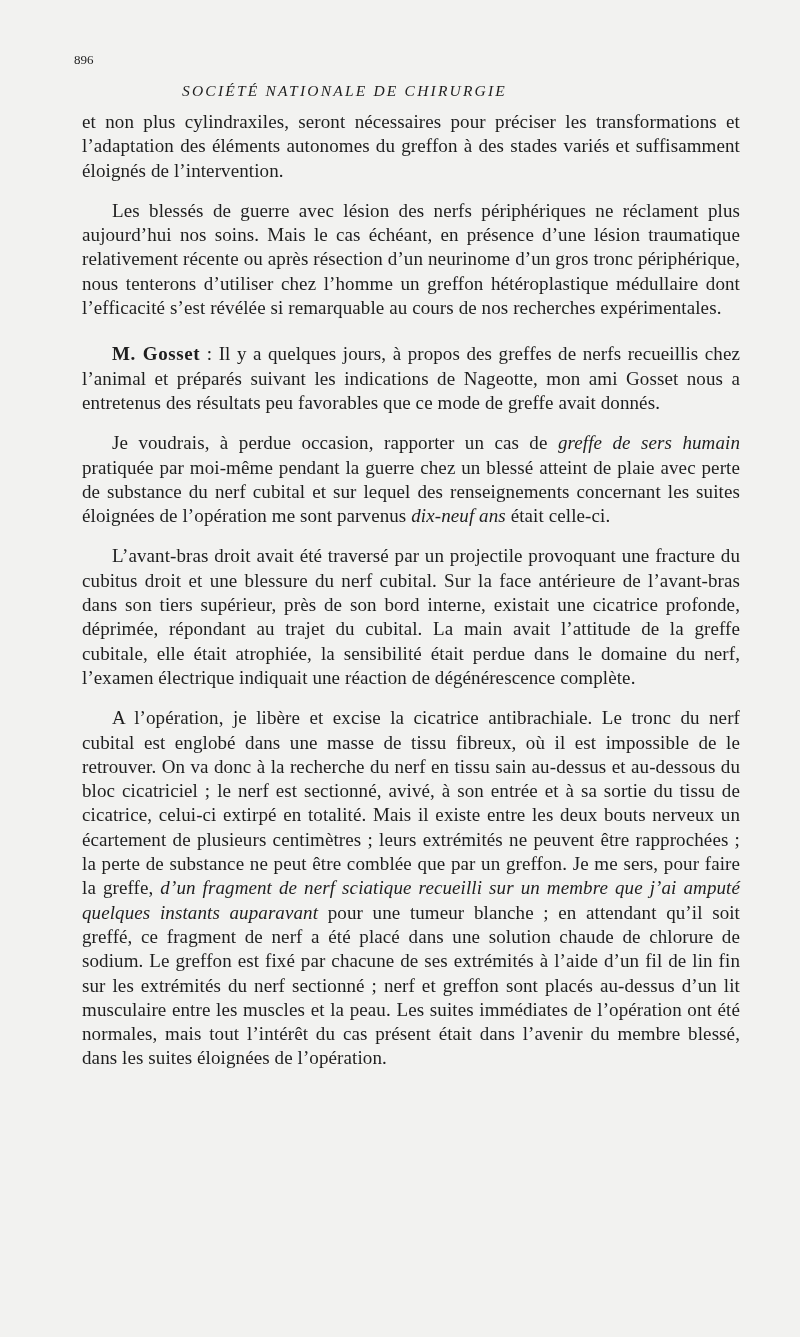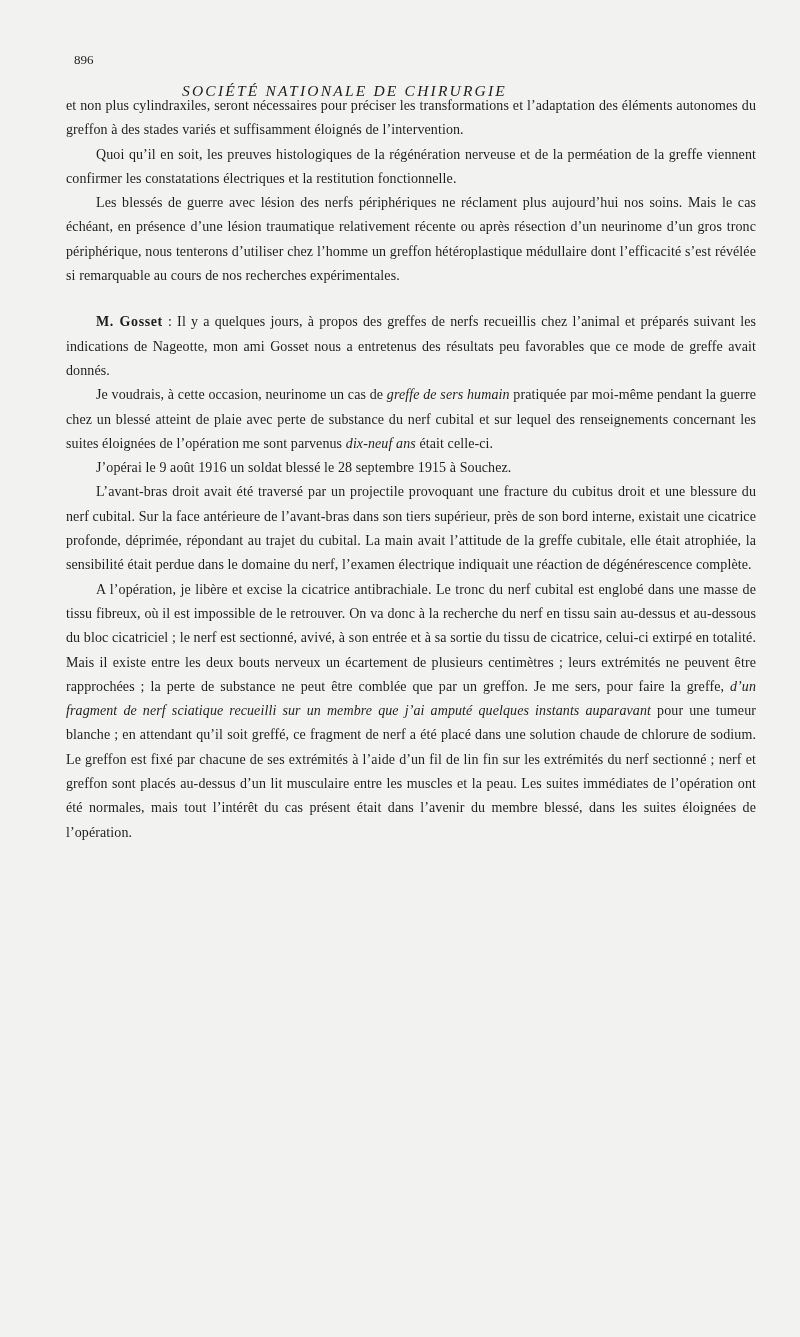--- a/index.html
+++ b/index.html
@@ -14,46 +14,44 @@
   .page { position: absolute; left: 66px; top: 50px; width: 690px; }
   .header {
     position: relative; height: 24px; font-size: 15px; letter-spacing: 1px;
   }
   .page-number { position: absolute; left: 0; top: 2px; font-size: 13px; letter-spacing: 0; margin-left: 8px; }
   .running-title {
     position: absolute; left: 116px; top: 0; font-style: italic; letter-spacing: 2.2px; font-size: 15.5px; margin-top: 32px;
   }
   .body { position: absolute; top: 44px; left: 0; width: 690px; }
   p {
-    margin: 0; font-size: 14px; line-height: 24.3px;
+    margin: 16px; font-size: 19px; line-height: 24.3px;
     text-align: justify; text-align-last: left;
     text-indent: 30px;
     letter-spacing: 0.1px;
   }
   p.first { text-indent: 0; }
   p.gap { margin-top: 22px; }
   .speaker { font-weight: bold; letter-spacing: 0.6px; }
   i { font-style: italic; }
 </style>
 </head>
 <body>
 
 <div class="page">
   <div class="header">
     <span class="page-number">896</span>
     <span class="running-title">SOCIÉTÉ NATIONALE DE CHIRURGIE</span>
   </div>
 
   <div class="body">
     <p class="first">et non plus cylindraxiles, seront nécessaires pour préciser les transformations et l’adaptation des éléments autonomes du greffon à des stades variés et suffisamment éloignés de l’intervention.</p>
-    <p>Quoi qu’il en soit, les preuves histologiques de la régénération nerveuse et de la perméation de la greffe viennent confirmer les constatations électriques et la restitution fonctionnelle.</p>
     <p>Les blessés de guerre avec lésion des nerfs périphériques ne réclament plus aujourd’hui nos soins. Mais le cas échéant, en présence d’une lésion traumatique relativement récente ou après résection d’un neurinome d’un gros tronc périphérique, nous tenterons d’utiliser chez l’homme un greffon hétéroplastique médullaire dont l’efficacité s’est révélée si remarquable au cours de nos recherches expérimentales.</p>
 
     <p class="gap"><span class="speaker">M. Gosset</span><span> : Il y a quelques jours, à propos des greffes de nerfs recueillis chez l’animal et préparés suivant les indications de Nageotte, mon ami Gosset nous a entretenus des résultats peu favorables que ce mode de greffe avait donnés.</span></p>
 
-    <p><span>Je voudrais, à cette occasion, neurinome un cas de </span><i>greffe de sers humain</i><span> pratiquée par moi-même pendant la guerre chez un blessé atteint de plaie avec perte de substance du nerf cubital et sur lequel des renseignements concernant les suites éloignées de l’opération me sont parvenus </span><i>dix-neuf ans</i><span> était celle-ci.</span></p>
+    <p><span>Je voudrais, à perdue occasion, rapporter un cas de </span><i>greffe de sers humain</i><span> pratiquée par moi-même pendant la guerre chez un blessé atteint de plaie avec perte de substance du nerf cubital et sur lequel des renseignements concernant les suites éloignées de l’opération me sont parvenus </span><i>dix-neuf ans</i><span> était celle-ci.</span></p>
 
-    <p>J’opérai le 9 août 1916 un soldat blessé le 28 septembre 1915 à Souchez.</p>
     <p>L’avant-bras droit avait été traversé par un projectile provoquant une fracture du cubitus droit et une blessure du nerf cubital. Sur la face antérieure de l’avant-bras dans son tiers supérieur, près de son bord interne, existait une cicatrice profonde, déprimée, répondant au trajet du cubital. La main avait l’attitude de la greffe cubitale, elle était atrophiée, la sensibilité était perdue dans le domaine du nerf, l’examen électrique indiquait une réaction de dégénérescence complète.</p>
 
     <p><span>A l’opération, je libère et excise la cicatrice antibrachiale. Le tronc du nerf cubital est englobé dans une masse de tissu fibreux, où il est impossible de le retrouver. On va donc à la recherche du nerf en tissu sain au-dessus et au-dessous du bloc cicatriciel ; le nerf est sectionné, avivé, à son entrée et à sa sortie du tissu de cicatrice, celui-ci extirpé en totalité. Mais il existe entre les deux bouts nerveux un écartement de plusieurs centimètres ; leurs extrémités ne peuvent être rapprochées ; la perte de substance ne peut être comblée que par un greffon. Je me sers, pour faire la greffe, </span><i>d’un fragment de nerf sciatique recueilli sur un membre que j’ai amputé quelques instants auparavant</i><span> pour une tumeur blanche ; en attendant qu’il soit greffé, ce fragment de nerf a été placé dans une solution chaude de chlorure de sodium. Le greffon est fixé par chacune de ses extrémités à l’aide d’un fil de lin fin sur les extrémités du nerf sectionné ; nerf et greffon sont placés au-dessus d’un lit musculaire entre les muscles et la peau. Les suites immédiates de l’opération ont été normales, mais tout l’intérêt du cas présent était dans l’avenir du membre blessé, dans les suites éloignées de l’opération.</span></p>
   </div>
 </div>
 
 </body></html>

